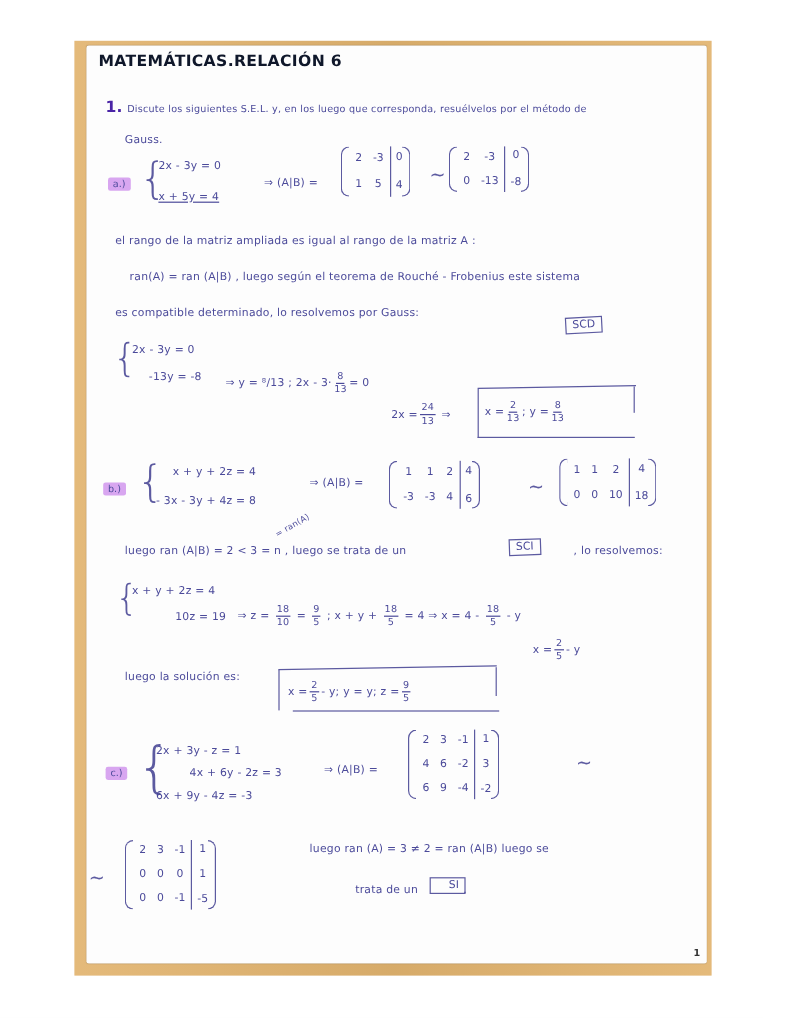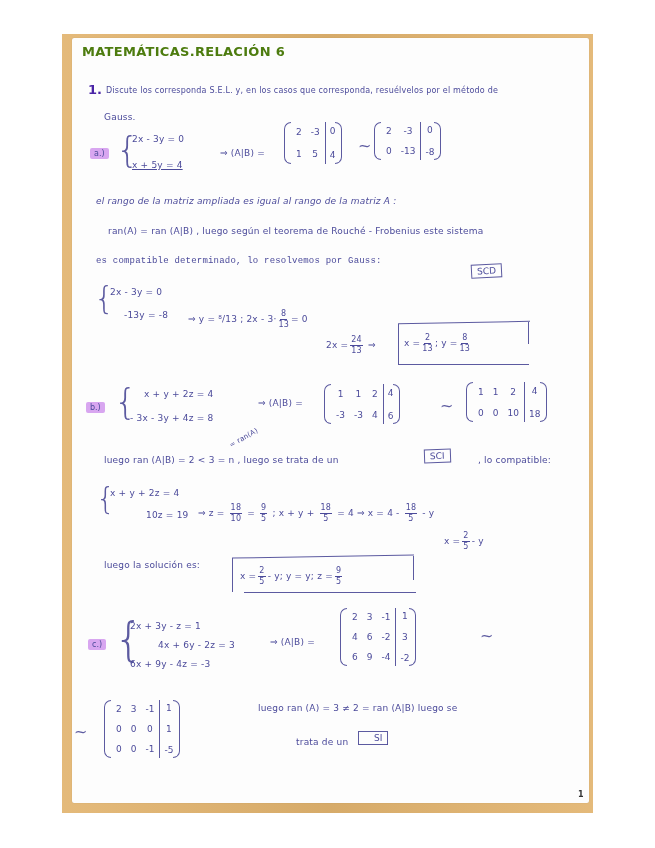--- a/index.html
+++ b/index.html
@@ -11,21 +11,21 @@
     position: absolute; left: 62px; top: 34px; width: 531px; height: 779px;
     background: #e2b46f;
     background-image: linear-gradient(90deg, rgba(255,255,255,0.08) 0, rgba(0,0,0,0.05) 50%, rgba(255,255,255,0.08) 100%);
   }
   .paper {
     position: absolute; left: 72px; top: 38px; width: 517px; height: 765px;
     background: #fdfdfd; border-radius: 2px;
     box-shadow: 0 0 1px rgba(0,0,0,0.2);
   }
   .ink { position: absolute; color: #4b4a9a; font-size: 9px; white-space: nowrap; letter-spacing: 0.2px; }
-  .title { position: absolute; left: 82px; top: 44px; color: #4d7c0f; font-weight: bold; font-size: 13px; letter-spacing: 0.3px; }
+  .title { position: absolute; left: 82px; top: 44px; color: #0f172a; font-weight: bold; font-size: 13px; letter-spacing: 0.3px; }
   .num { position: absolute; color: #4a24a6; font-weight: bold; font-size: 13px; }
   .label {
     position: absolute; background: #d8a6f0; color: #4b4a9a; font-size: 8px; padding: 1px 4px; border-radius: 2px;
   }
   .brace { position: absolute; color: #5c5aa0; font-size: 36px; line-height: 1; font-weight: 200; }
   .brace-lg { font-size: 46px; }
   .matrix {
     position: absolute; display: flex; align-items: stretch; color: #4b4a9a; font-size: 9px;
   }
   .paren { border: 1.2px solid #5c5aa0; width: 6px; }
@@ -44,21 +44,21 @@
 </style>
 </head>
 <body>
 
 <div class="board"></div>
 <div class="paper"></div>
 
 <div class="title">MATEMÁTICAS.RELACIÓN 6</div>
 
 <div class="num" style="left:88px; top:82px;">1.</div>
-<div class="ink" style="left:106px; top:86px; font-size:8px;">Discute los corresponda S.E.L. y, en los casos que corresponda, resuélvelos por el método de</div>
+<div class="ink" style="left:106px; top:86px; font-size:8px;">Discute los siguientes S.E.L. y, en los luego que corresponda, resuélvelos por el método de</div>
 <div class="ink" style="left:104px; top:112px;">Gauss.</div>
 
 <div class="label" style="left:90px; top:148px;">a.)</div>
 <div class="brace" style="left:116px; top:132px;">{</div>
 <div class="ink" style="left:132px; top:134px;">2x - 3y = 0</div>
 <div class="ink" style="left:132px; top:160px;text-decoration:underline;">x + 5y = 4</div>
 <div class="ink" style="left:220px; top:148px;">⇒ (A|B) =</div>
 
 <div class="matrix" style="left:284px; top:122px; height:42px;">
   <div class="paren l"></div>
@@ -83,23 +83,23 @@
     <span>0</span>
       <span>-13</span>
   </div>
   <div class="mbar">
     <span>0</span>
       <span>-8</span>
   </div>
   <div class="paren r"></div>
 </div>
 
-<div class="ink" style="left:96px; top:196px;font-style:italic;">el rango de la matriz ampliada es igual al rango de la matriz A :</div>
+<div class="ink" style="left:96px; top:196px;">el rango de la matriz ampliada es igual al rango de la matriz A :</div>
 <div class="ink" style="left:108px; top:226px;">ran(A) = ran (A|B) , luego según el teorema de Rouché - Frobenius este sistema</div>
-<div class="ink" style="left:96px; top:256px;font-family:Liberation Mono, monospace;">es compatible determinado, lo resolvemos por Gauss:</div>
+<div class="ink" style="left:96px; top:256px;">es compatible determinado, lo resolvemos por Gauss:</div>
 <div class="boxed" style="left:471px; top:264px; transform:rotate(-3deg);">SCD</div>
 
 <div class="brace" style="left:94px; top:282px; font-size:32px;">{</div>
 <div class="ink" style="left:110px; top:287px;">2x - 3y = 0</div>
 <div class="ink" style="left:124px; top:310px;">-13y = -8</div>
 <div class="ink" style="left:188px; top:310px;">
   <span>⇒ y = ⁸/13 ; 2x - 3·</span><span class="frac">
       <span class="n">8</span>
       <span class="d">13</span>
     </span><span>= 0</span>
@@ -160,21 +160,21 @@
   <div class="mbar">
     <span>4</span>
       <span>18</span>
   </div>
   <div class="paren r"></div>
 </div>
 
 <div class="ink sm" style="left:228px; top:434px; transform:rotate(-30deg);">= ran(A)</div>
 <div class="ink" style="left:104px; top:455px;">luego ran (A|B) = 2 &lt; 3 = n , luego se trata de un</div>
 <div class="boxed" style="left:424px; top:449px; transform:rotate(-2deg);">SCI</div>
-<div class="ink" style="left:478px; top:455px;">, lo compatible:</div>
+<div class="ink" style="left:478px; top:455px;">, lo resolvemos:</div>
 
 <div class="brace" style="left:96px; top:484px; font-size:30px;">{</div>
 <div class="ink" style="left:110px; top:488px;">x + y + 2z = 4</div>
 <div class="ink" style="left:146px; top:510px;">10z = 19</div>
 <div class="ink" style="left:198px; top:504px;">
   <span>⇒ z =</span>
   <span class="frac">
       <span class="n">18</span>
       <span class="d">10</span>
     </span>

